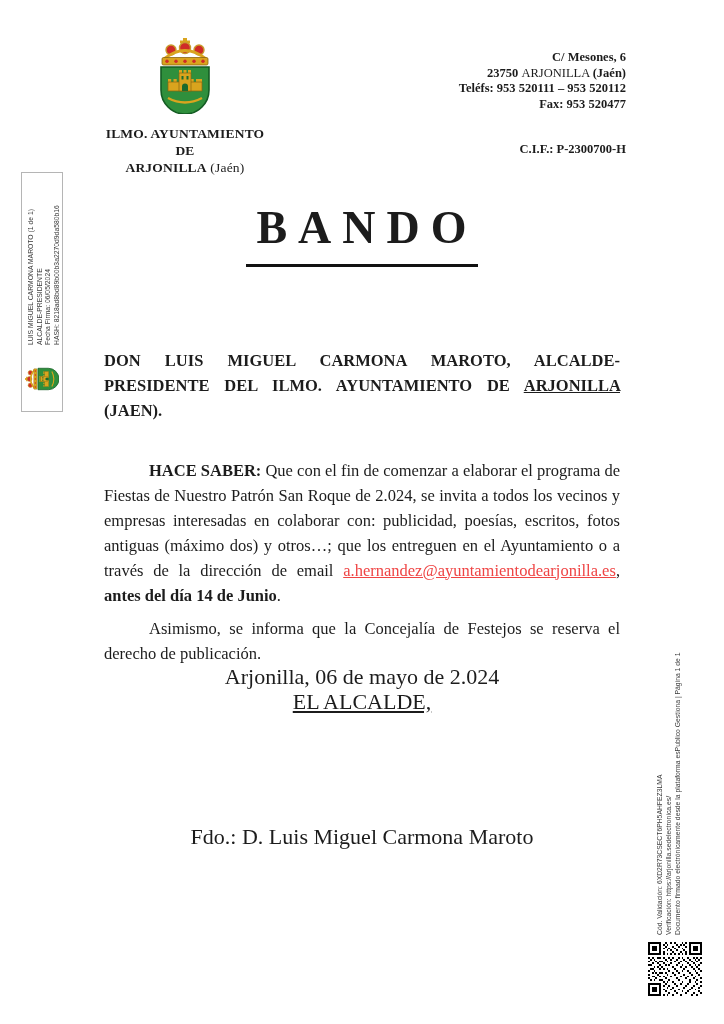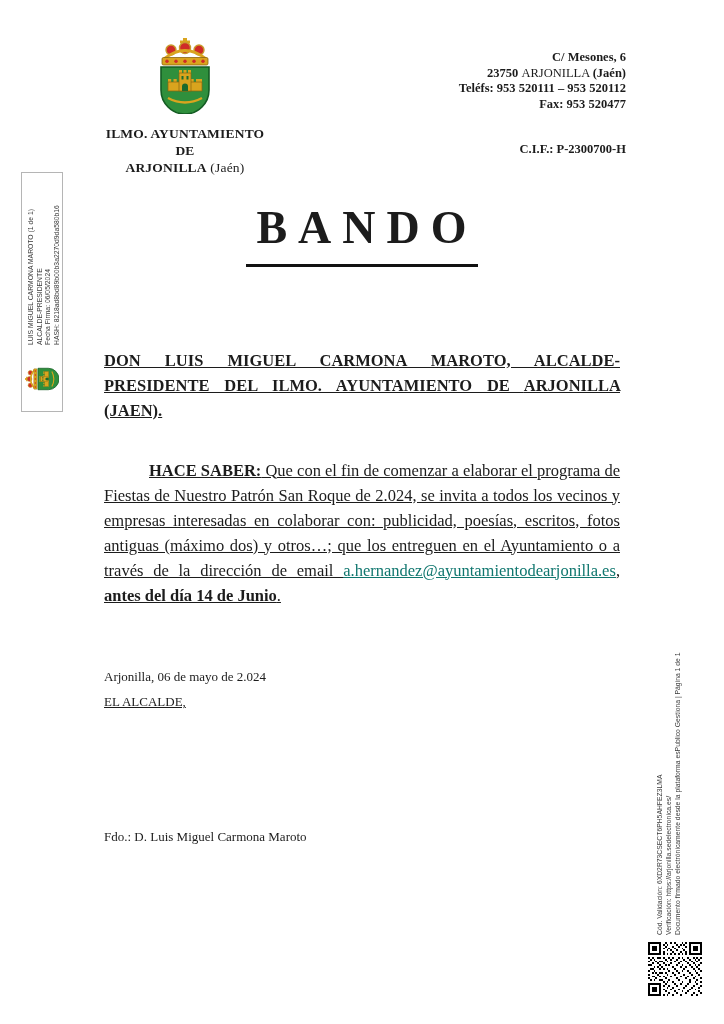--- a/index.html
+++ b/index.html
@@ -16,31 +16,31 @@
   .header-right .city-light{font-weight:normal;}
   .cif-line{margin-top:30px;}
 
   
   .title-wrap{position:absolute;left:104px;top:196px;width:516px;text-align:center;}
   .doc-title{display:inline-block;font-weight:bold;font-size:46px;line-height:64px;
              letter-spacing:11px;padding:0 0 4px 10px;border-bottom:3.5px solid #111;}
 
   
   .para{position:absolute;left:104px;width:516px;font-size:16.5px;line-height:25px;
-        text-align:justify;text-decoration:underline;}
+        text-align:justify;}
   .p1{top:331px;font-weight:bold;}
   .p2{top:441px;text-indent:45px;}
   .p3{top:599px;text-indent:45px;}
-  .center-line{position:absolute;left:104px;width:516px;font-size:13px;line-height:25px;}
+  .center-line{position:absolute;left:104px;width:516px;text-align:center;font-size:22px;line-height:25px;}
   .date-line{top:664px;}
   .alcalde-line{top:689px;text-decoration:underline;}
   .fdo-line{top:804px;margin-top:20px;}
   .u{text-decoration:underline;}
   .b{font-weight:bold;}
-  .email-link{color:#0f766e;text-decoration:underline;cursor:pointer;}
+  .email-link{color:#ef4444;text-decoration:underline;cursor:pointer;}
 
   
   .rot{transform:rotate(-90deg) translateX(-100%);transform-origin:left top;}
   .left-box{position:absolute;left:21px;top:172px;width:42px;height:240px;
             border:1px solid #b5b5b5;background:#fff;box-sizing:border-box;}
   .left-text{position:absolute;left:5px;top:38px;width:134px;
              font-family:"Liberation Sans",sans-serif;font-size:6.8px;line-height:8.6px;
              color:#3a3a3a;white-space:nowrap;}
   .mini-crest{position:absolute;left:5px;top:189px;transform:rotate(-90deg);}
   .right-text{position:absolute;left:655px;top:595px;width:340px;
@@ -122,20 +122,21 @@
   </div>
 
   <div class="title-wrap">
     <span class="doc-title">BANDO</span>
   </div>
 
   <p class="para p1"><span>DON LUIS MIGUEL CARMONA MAROTO, ALCALDE-PRESIDENTE DEL ILMO. AYUNTAMIENTO DE </span><span class="u">ARJONILLA</span><span> (JAEN).</span></p>
 
   <p class="para p2"><span class="b">HACE SABER:</span><span> Que con el fin de comenzar a elaborar el programa de Fiestas de Nuestro Patrón San Roque de 2.024, se invita a todos los vecinos y empresas interesadas en colaborar con: publicidad, poesías, escritos, fotos antiguas (máximo dos) y otros…; que los entreguen en el Ayuntamiento o a través de la dirección de email </span><span class="email-link">a.hernandez@ayuntamientodearjonilla.es</span><span>, </span><span class="b">antes del día 14 de Junio</span><span>.</span></p>
 
+  <p class="para p3">Asimismo, se informa que la Concejalía de Festejos se reserva el derecho de publicación.</p>
 
   <div class="center-line date-line">Arjonilla, 06 de mayo de 2.024</div>
   <div class="center-line alcalde-line">EL ALCALDE,</div>
   <div class="center-line fdo-line">Fdo.: D. Luis Miguel Carmona Maroto</div>
 
   <div class="right-text rot">
     <div>Cód. Validación: 6XD2R73CSECT6PH5AHFEZ3LMA</div>
     <div>Verificación: https://arjonilla.sedelectronica.es/</div>
     <div>Documento firmado electrónicamente desde la plataforma esPublico Gestiona | Página 1 de 1</div>
   </div>

